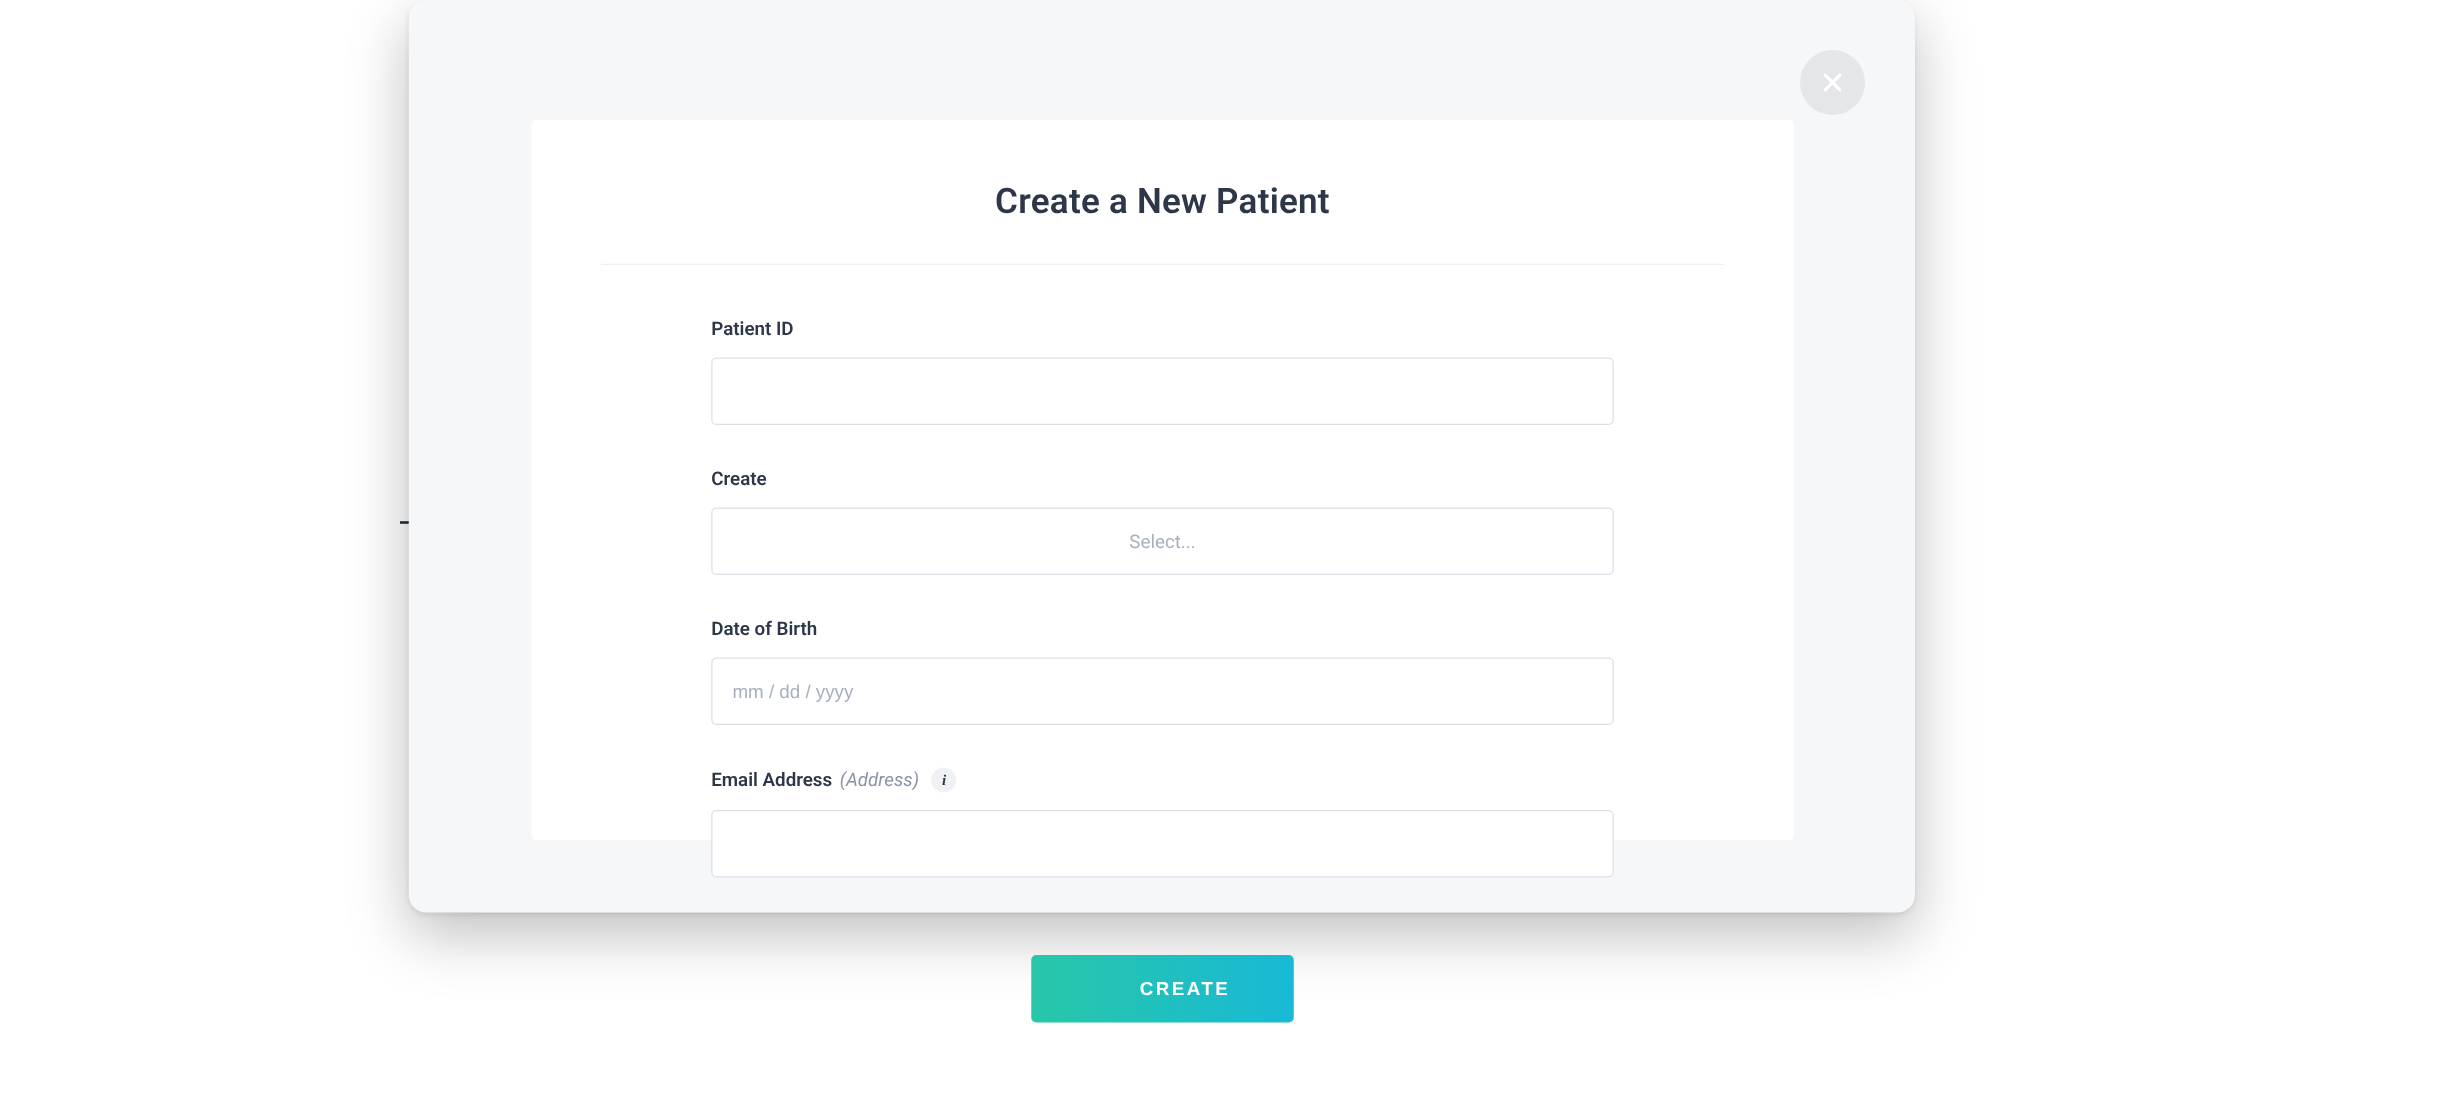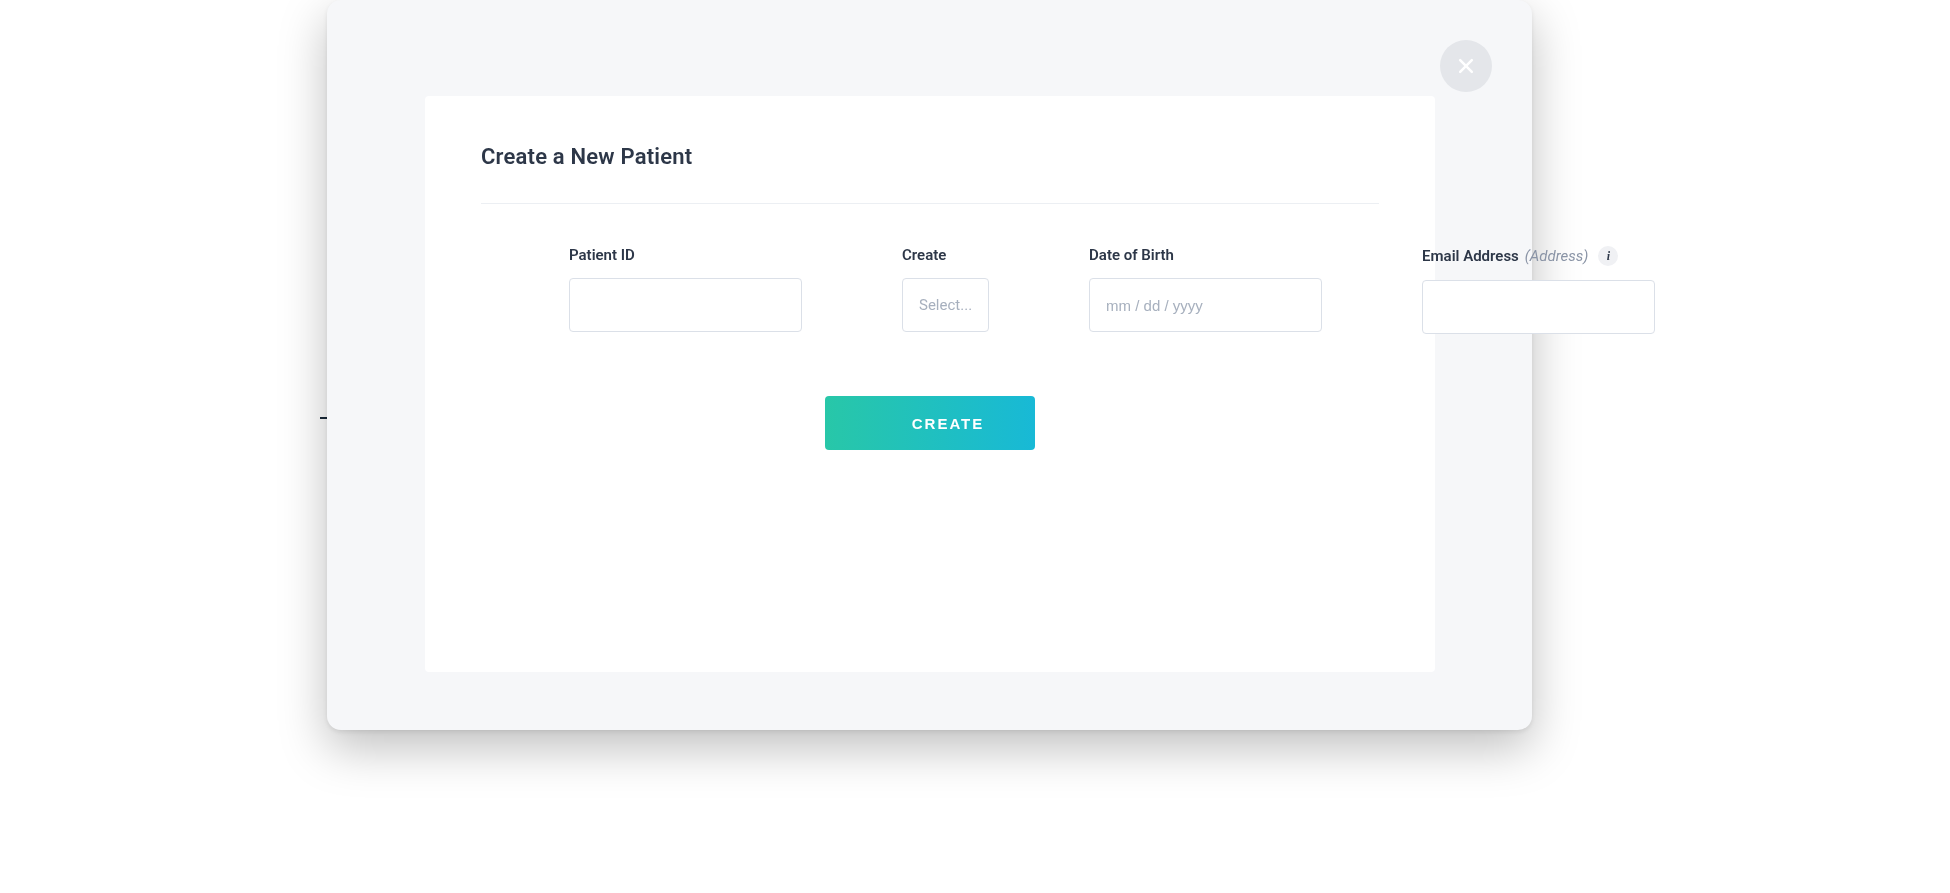--- a/index.html
+++ b/index.html
@@ -70,36 +70,36 @@
     left: 98px;
     top: 96px;
     width: 1010px;
     height: 576px;
     background: #ffffff;
     border-radius: 4px;
     padding: 48px 56px 40px 56px;
   }
 
   .card-title {
-    text-align: left;
-    font-size: 22px;
+    text-align: center;
+    font-size: 28px;
     font-weight: 600;
     color: #2d3748;
     letter-spacing: 0.2px;
   }
 
   .divider {
     margin-top: 34px;
     height: 1px;
     background: #eceff3;
   }
 
   .form-grid {
     display: grid;
-    grid-template-columns: 1fr 1fr 1fr 1fr;
+    grid-template-columns: 1fr;
     column-gap: 100px;
     row-gap: 34px;
     padding: 42px 88px 0 88px;
   }
 
   .field { display: flex; flex-direction: column; }
   .field-label {
     font-size: 15px;
     font-weight: 600;
     color: #2d3748;
@@ -137,21 +137,21 @@
     font-size: 15px;
     color: #2d3748;
     background: #fff;
     outline: none;
   }
   .text-input::placeholder, .select-placeholder { color: #a7b0be; }
 
   .select-input {
     display: flex;
     align-items: center;
-    justify-content: flex-end;
+    justify-content: center;
     cursor: pointer;
   }
 
   .actions {
     display: flex;
     justify-content: center;
     margin-top: 62px;
   }
   .create-btn {
     min-width: 210px;

